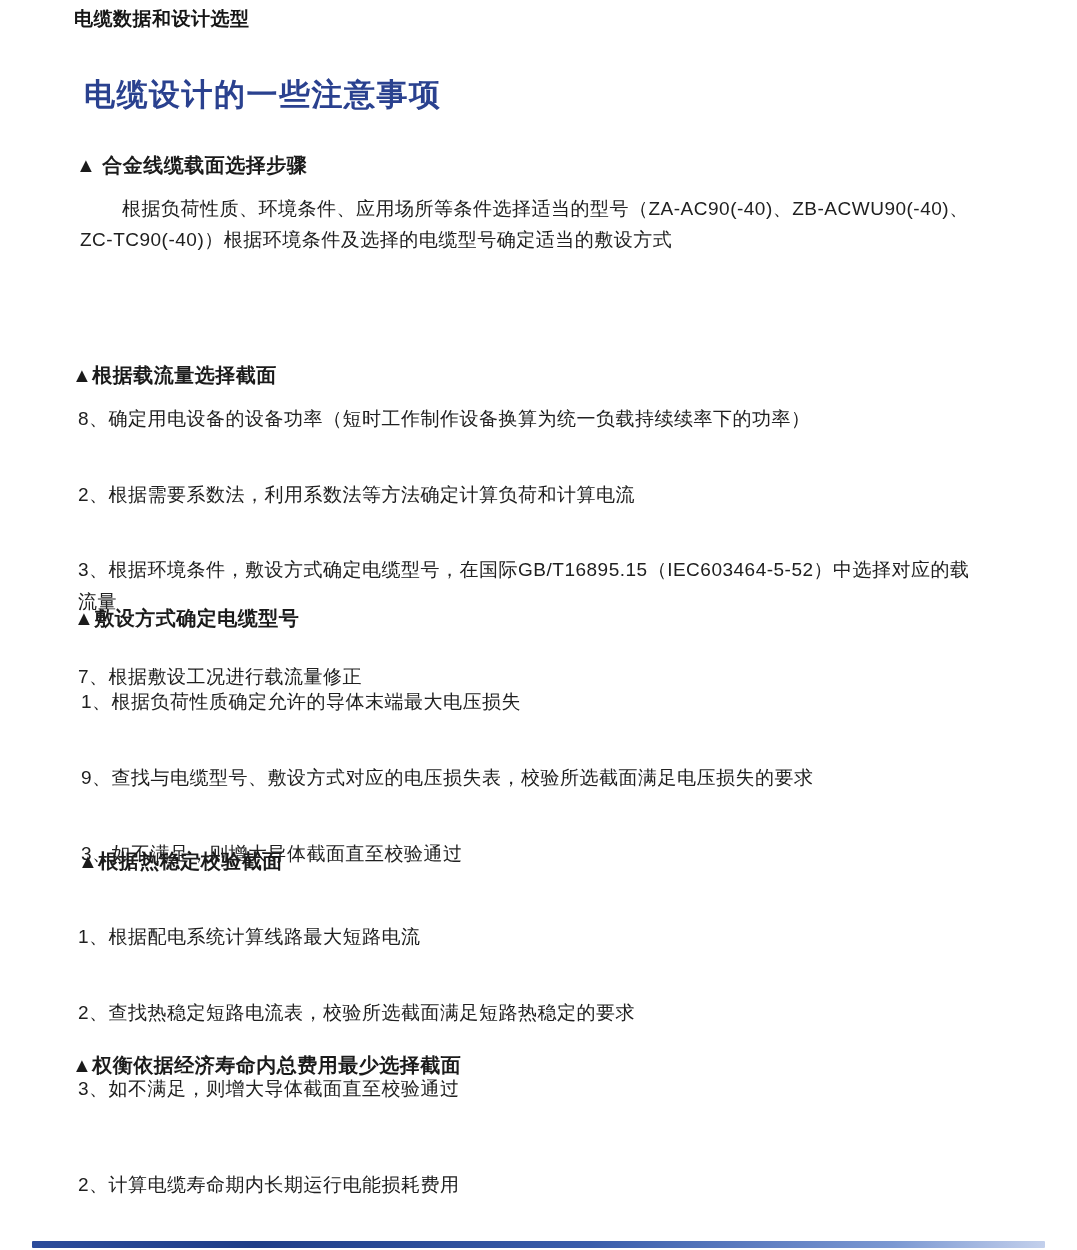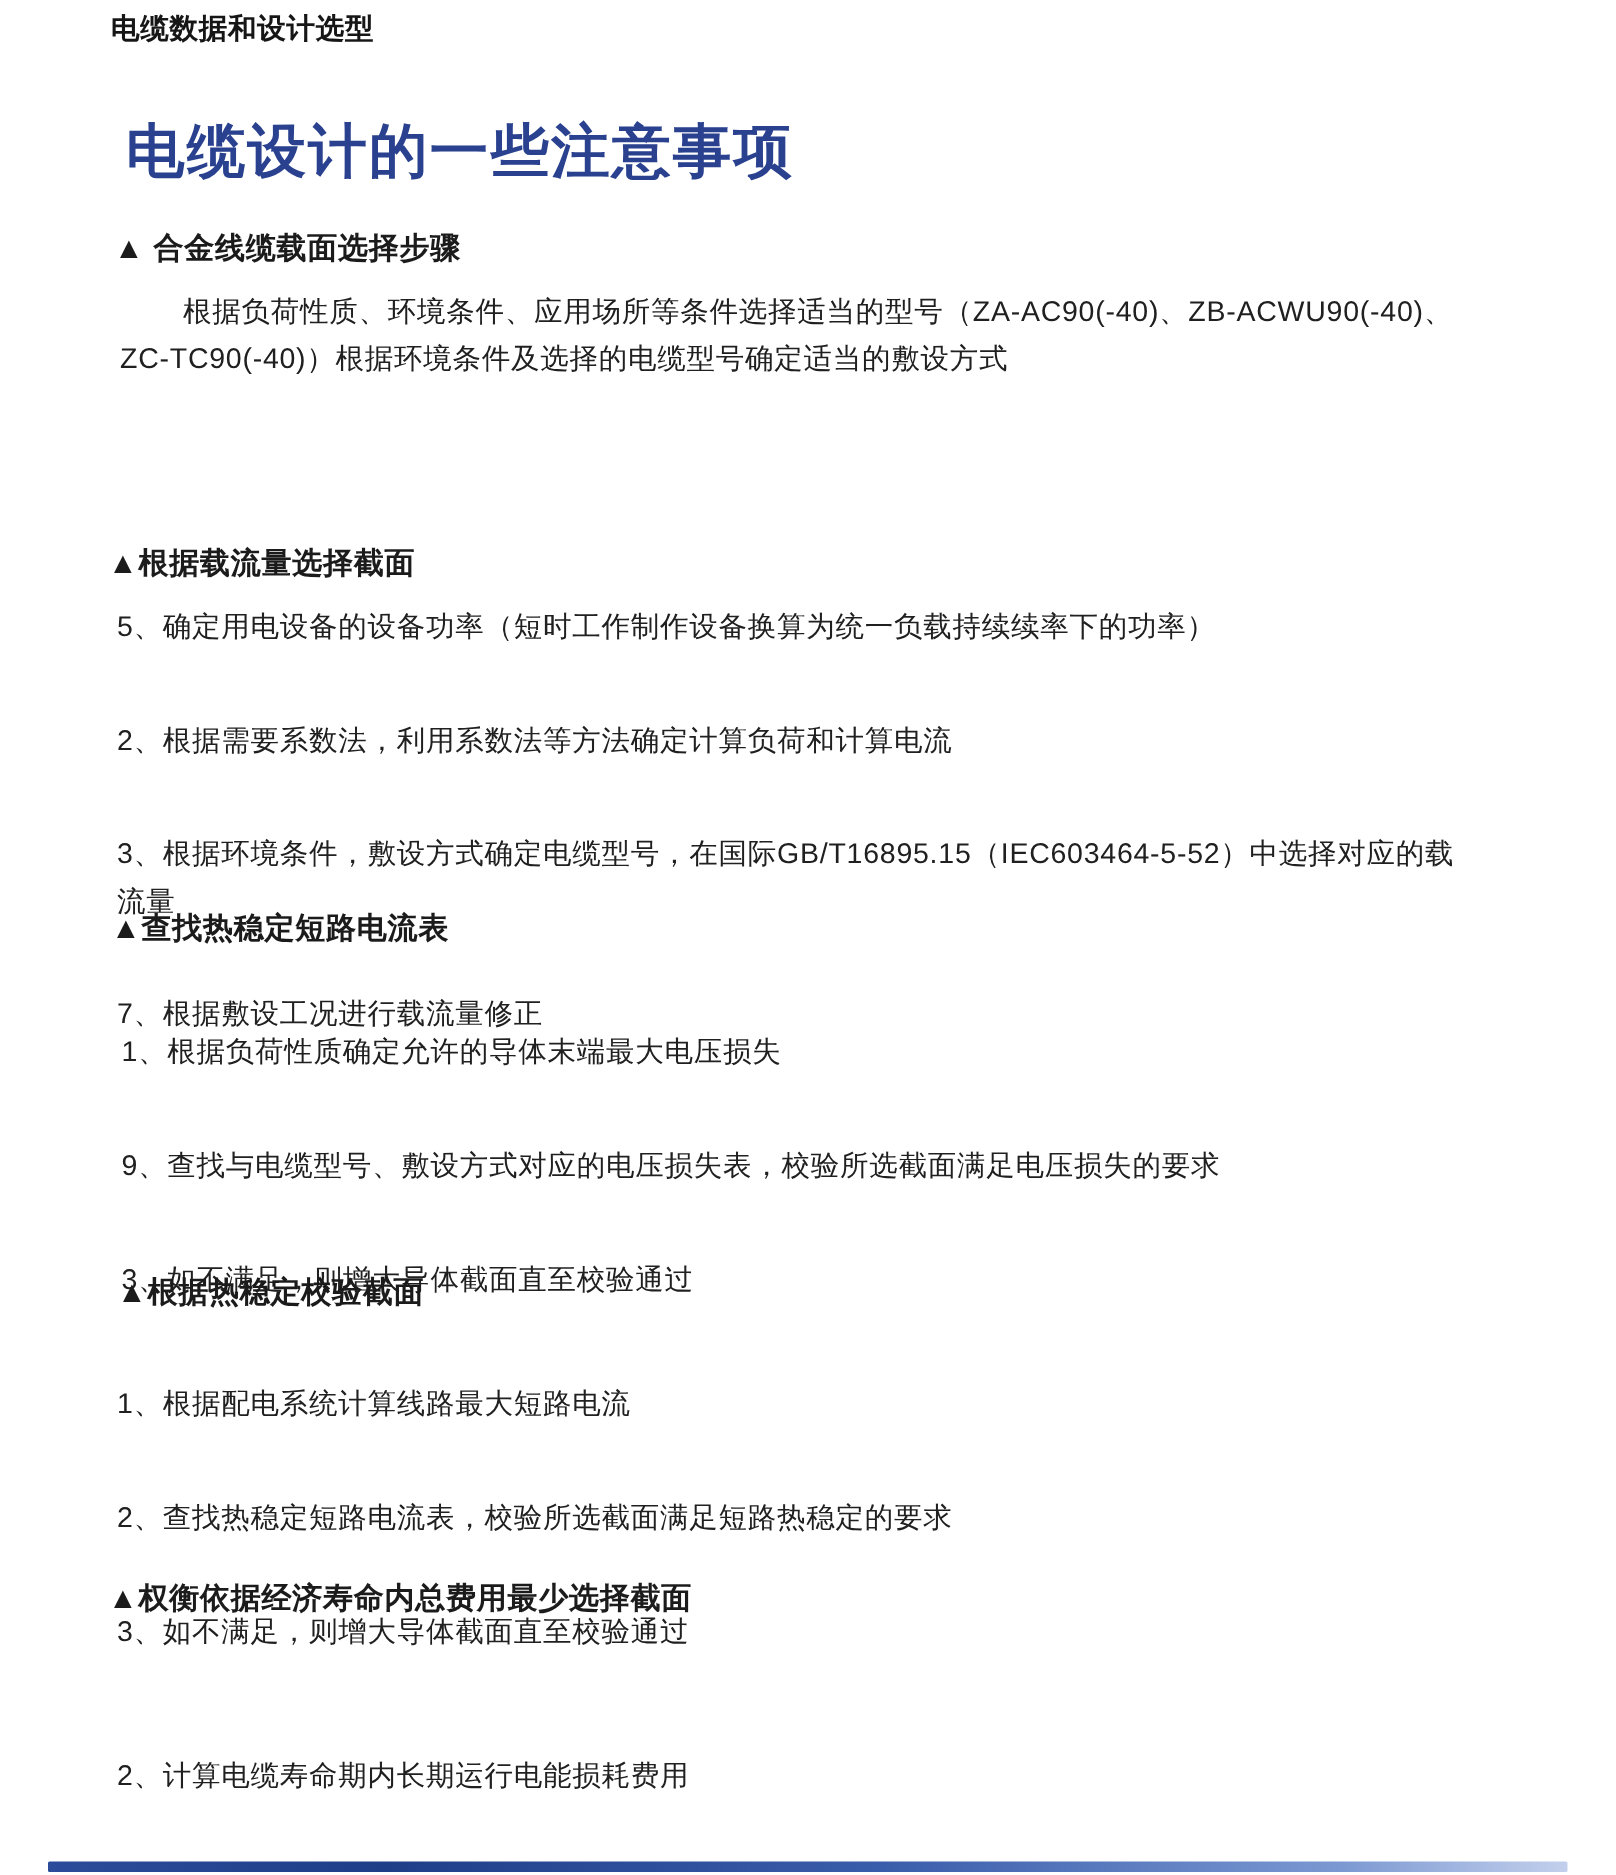--- a/index.html
+++ b/index.html
@@ -20,21 +20,21 @@
   .doc-header {
     left: 74px; top: 6px;
     font-size: 19px;
     font-weight: 600;
     letter-spacing: 0.5px;
     color: #161616;
   }
   .doc-title {
     left: 84px; top: 74px;
     margin: 0;
-    font-size: 39px;
+    font-size: 31px;
     font-weight: 700;
     letter-spacing: 1.5px;
     color: #2a418f;
   }
   .sec-heading {
     font-size: 20px;
     font-weight: 600;
     letter-spacing: 0.5px;
     color: #1b1b1b;
     white-space: pre;
@@ -69,28 +69,28 @@
   <div class="abs doc-header">电缆数据和设计选型</div>
 
   <h1 class="abs doc-title">电缆设计的一些注意事项</h1>
 
   <div class="abs sec-heading" style="left:76px; top:152px;">▲ 合金线缆载面选择步骤</div>
   <div class="abs body-text para" style="left:80px; top:193px;">根据负荷性质、环境条件、应用场所等条件选择适当的型号（ZA-AC90(-40)、ZB-ACWU90(-40)、
 ZC-TC90(-40)）根据环境条件及选择的电缆型号确定适当的敷设方式</div>
 
   <div class="abs sec-heading" style="left:72px; top:315px;margin-top:47px;">▲根据载流量选择截面</div>
   <div class="abs body-text items lh315" style="left:78px; top:359px;">
-    <div class="item">5、确定用电设备的设备功率（短时工作制作设备换算为统一负载持续续率下的功率）</div>
+    <div class="item">8、确定用电设备的设备功率（短时工作制作设备换算为统一负载持续续率下的功率）</div>
     <div class="item">2、根据需要系数法，利用系数法等方法确定计算负荷和计算电流</div>
     <div class="item">3、根据环境条件，敷设方式确定电缆型号，在国际GB/T16895.15（IEC603464-5-52）中选择对应的载
 流量</div>
     <div class="item">7、根据敷设工况进行载流量修正</div>
   </div>
 
-  <div class="abs sec-heading" style="left:74px; top:605px;">▲查找热稳定短路电流表</div>
+  <div class="abs sec-heading" style="left:74px; top:605px;">▲敷设方式确定电缆型号</div>
   <div class="abs body-text items lh32" style="left:81px; top:642px;">
     <div class="item">1、根据负荷性质确定允许的导体末端最大电压损失</div>
     <div class="item">9、查找与电缆型号、敷设方式对应的电压损失表，校验所选截面满足电压损失的要求</div>
     <div class="item">3、如不满足，则增大导体截面直至校验通过</div>
   </div>
 
   <div class="abs sec-heading" style="left:78px; top:848px;">▲根据热稳定校验截面</div>
   <div class="abs body-text items lh32" style="left:78px; top:877px;">
     <div class="item">1、根据配电系统计算线路最大短路电流</div>
     <div class="item">2、查找热稳定短路电流表，校验所选截面满足短路热稳定的要求</div>

